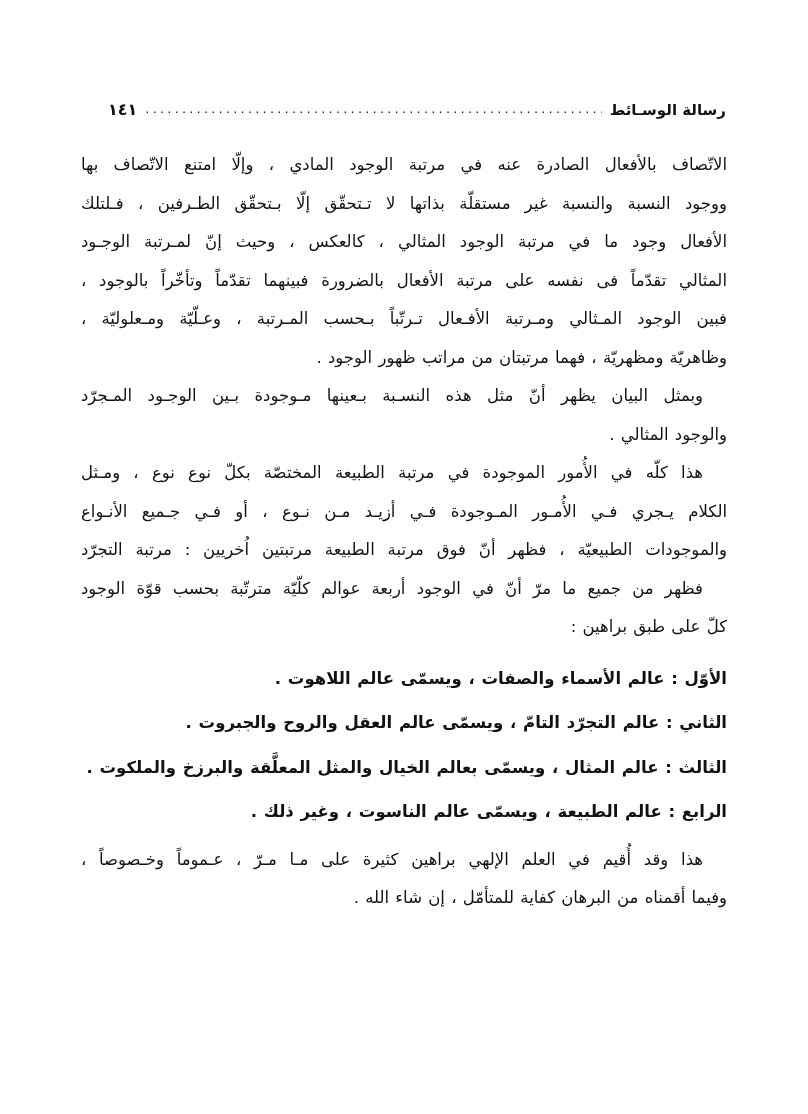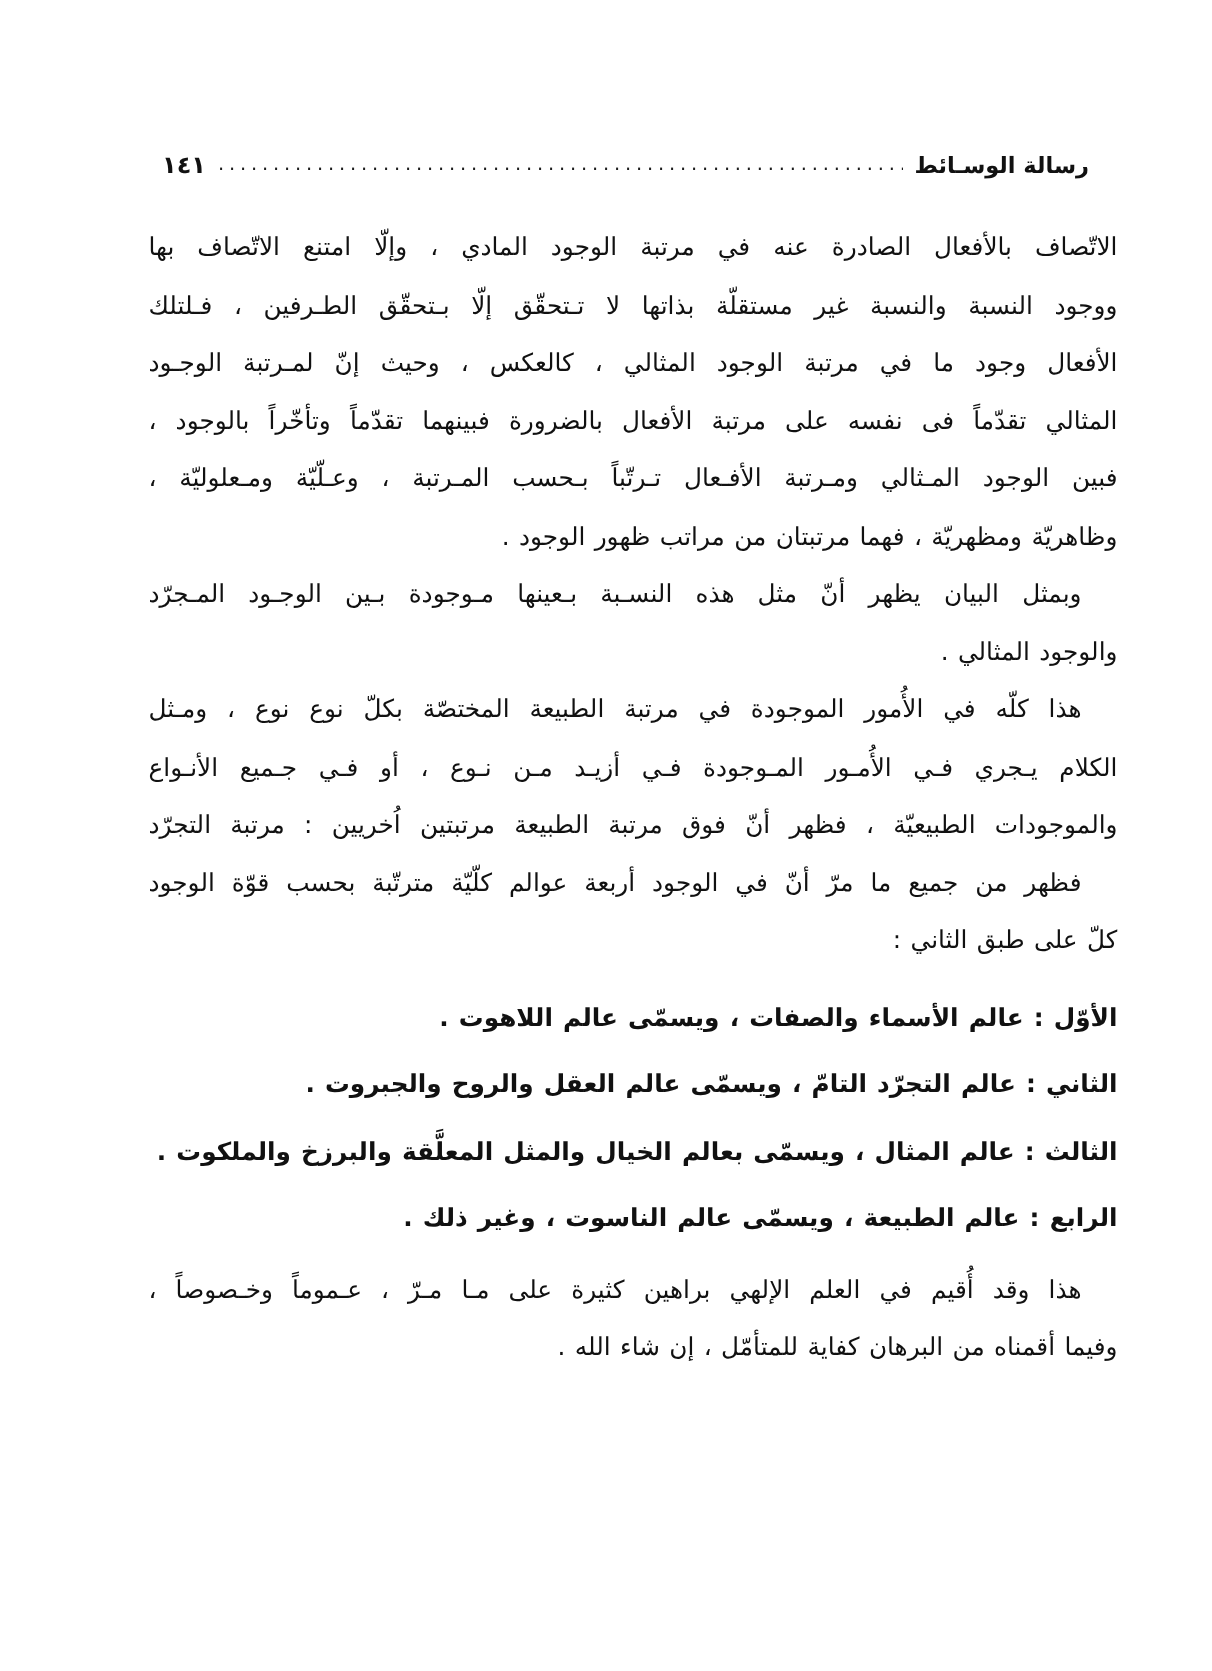--- a/index.html
+++ b/index.html
@@ -47,21 +47,21 @@
   .head-page-number {
     font-weight: bold;
     font-size: 16px;
     white-space: nowrap;
     text-align: right;
   }
   
   .content {
     position: absolute;
     top: 146px;
-    right: 63px;
+    right: 81px;
     width: 646px;
     direction: rtl;
     text-align: right;
   }
   .block { margin: 0; }
   .block.gap-before-sm { margin-top: 10px; }
   .block.gap-before-xs { margin-top: 6px; }
   .line {
     font-size: 16.5px;
     line-height: 38.5px;
@@ -110,21 +110,21 @@
         <div class="line justify indent">وبمثل البيان يظهر أنّ مثل هذه النسـبة بـعينها مـوجودة بـين الوجـود المـجرّد</div>
         <div class="line last">والوجود المثالي .</div>
       </div>
       <div class="block body">
         <div class="line justify indent">هذا كلّه في الأُمور الموجودة في مرتبة الطبيعة المختصّة بكلّ نوع نوع ، ومـثل</div>
         <div class="line justify">الكلام يـجري فـي الأُمـور المـوجودة فـي أزيـد مـن نـوع ، أو فـي جـميع الأنـواع</div>
         <div class="line justify">والموجودات الطبيعيّة ، فظهر أنّ فوق مرتبة الطبيعة مرتبتين اُخريين : مرتبة التجرّد</div>
       </div>
       <div class="block body">
         <div class="line justify indent">فظهر من جميع ما مرّ أنّ في الوجود أربعة عوالم كلّيّة مترتّبة بحسب قوّة الوجود</div>
-        <div class="line last">كلّ على طبق الثاني :</div>
+        <div class="line last">كلّ على طبق براهين :</div>
       </div>
       <div class="block list gap-before-sm">
         <div class="line last">الأوّل : عالم الأسماء والصفات ، ويسمّى عالم اللاهوت .</div>
         <div class="line last">الثاني : عالم التجرّد التامّ ، ويسمّى عالم العقل والروح والجبروت .</div>
         <div class="line last">الثالث : عالم المثال ، ويسمّى بعالم الخيال والمثل المعلَّقة والبرزخ والملكوت .</div>
         <div class="line last">الرابع : عالم الطبيعة ، ويسمّى عالم الناسوت ، وغير ذلك .</div>
       </div>
       <div class="block body gap-before-xs">
         <div class="line justify indent">هذا وقد أُقيم في العلم الإلهي براهين كثيرة على مـا مـرّ ، عـموماً وخـصوصاً ،</div>
         <div class="line last">وفيما أقمناه من البرهان كفاية للمتأمّل ، إن شاء الله .</div>

